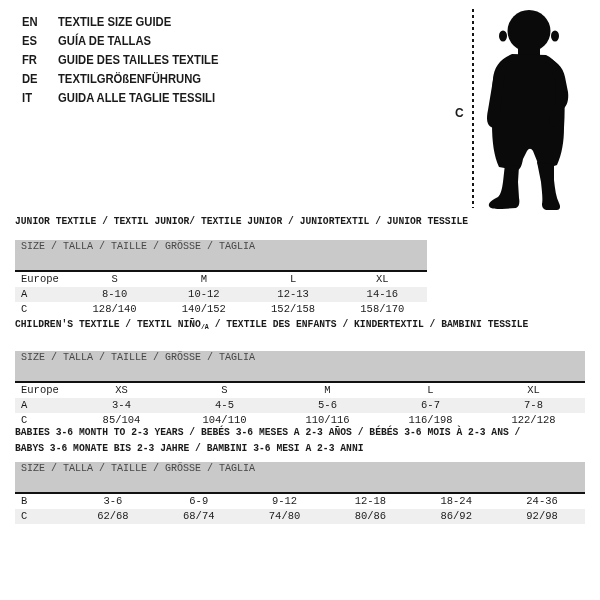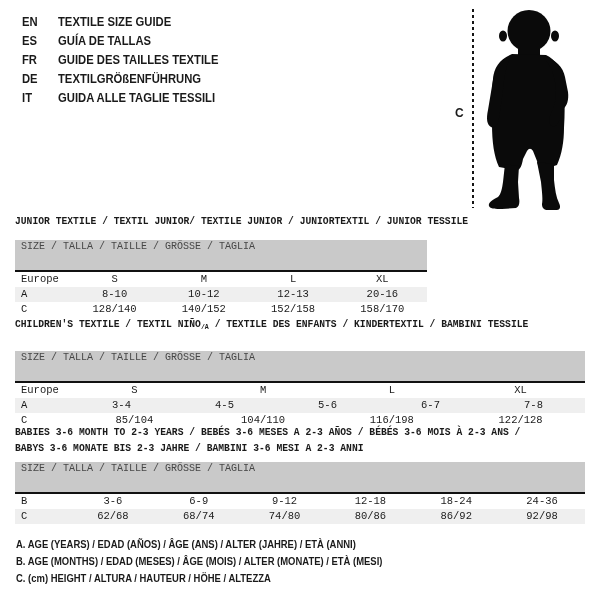--- a/index.html
+++ b/index.html
@@ -110,55 +110,57 @@
           <div class="tcell">S</div>
           <div class="tcell">M</div>
           <div class="tcell">L</div>
           <div class="tcell">XL</div>
         </div>
         <div class="trow shaded">
           <div class="tlabel">A</div>
           <div class="tcell">8-10</div>
           <div class="tcell">10-12</div>
           <div class="tcell">12-13</div>
-          <div class="tcell">20-16</div>
+          <div class="tcell">14-16</div>
         </div>
         <div class="trow">
           <div class="tlabel">C</div>
           <div class="tcell">128/140</div>
           <div class="tcell">140/152</div>
           <div class="tcell">152/158</div>
           <div class="tcell">158/170</div>
         </div>
       </div>
   </div>
 
   <div class="section" id="sec2">
     <div class="sec-title"><span>CHILDREN'S TEXTILE / TEXTIL NIÑO</span><span class="sub">/A</span><span> / TEXTILE DES ENFANTS / KINDERTEXTIL / BAMBINI TESSILE</span></div>
     <div class="size-bar">SIZE / TALLA / TAILLE / GRÖSSE / TAGLIA</div>
     <div class="table">
         <div class="trow">
           <div class="tlabel">Europe</div>
+          <div class="tcell">XS</div>
           <div class="tcell">S</div>
           <div class="tcell">M</div>
           <div class="tcell">L</div>
           <div class="tcell">XL</div>
         </div>
         <div class="trow shaded">
           <div class="tlabel">A</div>
           <div class="tcell">3-4</div>
           <div class="tcell">4-5</div>
           <div class="tcell">5-6</div>
           <div class="tcell">6-7</div>
           <div class="tcell">7-8</div>
         </div>
         <div class="trow">
           <div class="tlabel">C</div>
           <div class="tcell">85/104</div>
           <div class="tcell">104/110</div>
+          <div class="tcell">110/116</div>
           <div class="tcell">116/198</div>
           <div class="tcell">122/128</div>
         </div>
       </div>
   </div>
 
   <div class="section" id="sec3">
     <div class="sec-title">BABIES 3-6 MONTH TO 2-3 YEARS / BEBÉS 3-6 MESES A 2-3 AÑOS / BÉBÉS 3-6 MOIS À 2-3 ANS /</div>
     <div class="sec-title">BABYS 3-6 MONATE BIS 2-3 JAHRE / BAMBINI 3-6 MESI A 2-3 ANNI</div>
     <div class="size-bar">SIZE / TALLA / TAILLE / GRÖSSE / TAGLIA</div>
@@ -177,19 +179,14 @@
           <div class="tcell">62/68</div>
           <div class="tcell">68/74</div>
           <div class="tcell">74/80</div>
           <div class="tcell">80/86</div>
           <div class="tcell">86/92</div>
           <div class="tcell">92/98</div>
         </div>
       </div>
   </div>
 
-  <div class="notes">
-    <div class="note-line">A. AGE (YEARS) / EDAD (AÑOS) / ÂGE (ANS) / ALTER (JAHRE) / ETÀ (ANNI)</div>
-    <div class="note-line">B. AGE (MONTHS) / EDAD (MESES) / ÂGE (MOIS) / ALTER (MONATE) / ETÀ (MESI)</div>
-    <div class="note-line">C. (cm) HEIGHT / ALTURA / HAUTEUR / HÖHE / ALTEZZA</div>
-  </div>
 
 </div>
 
 </body></html>

